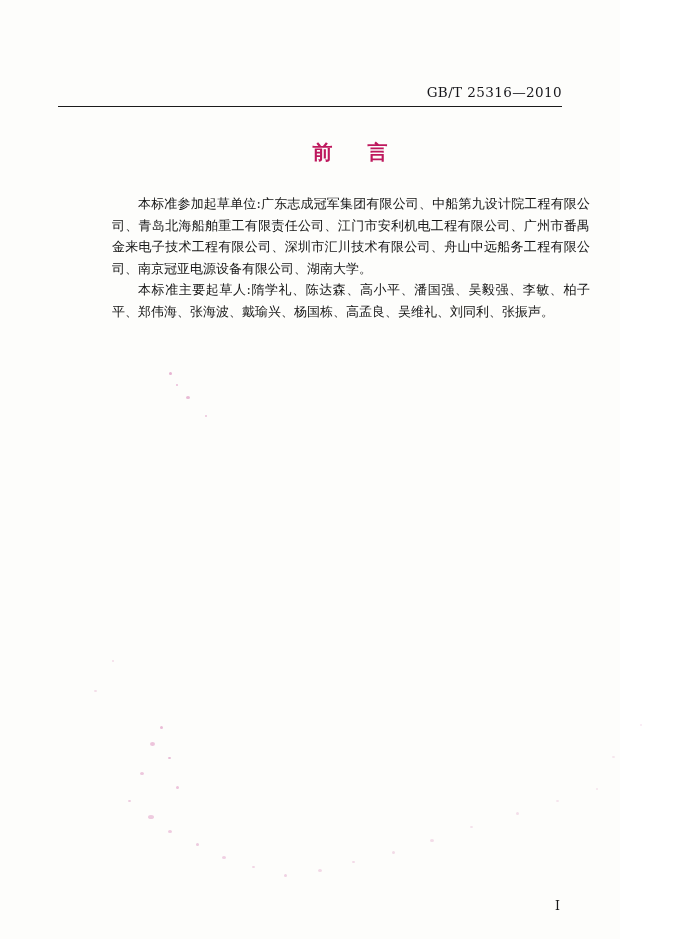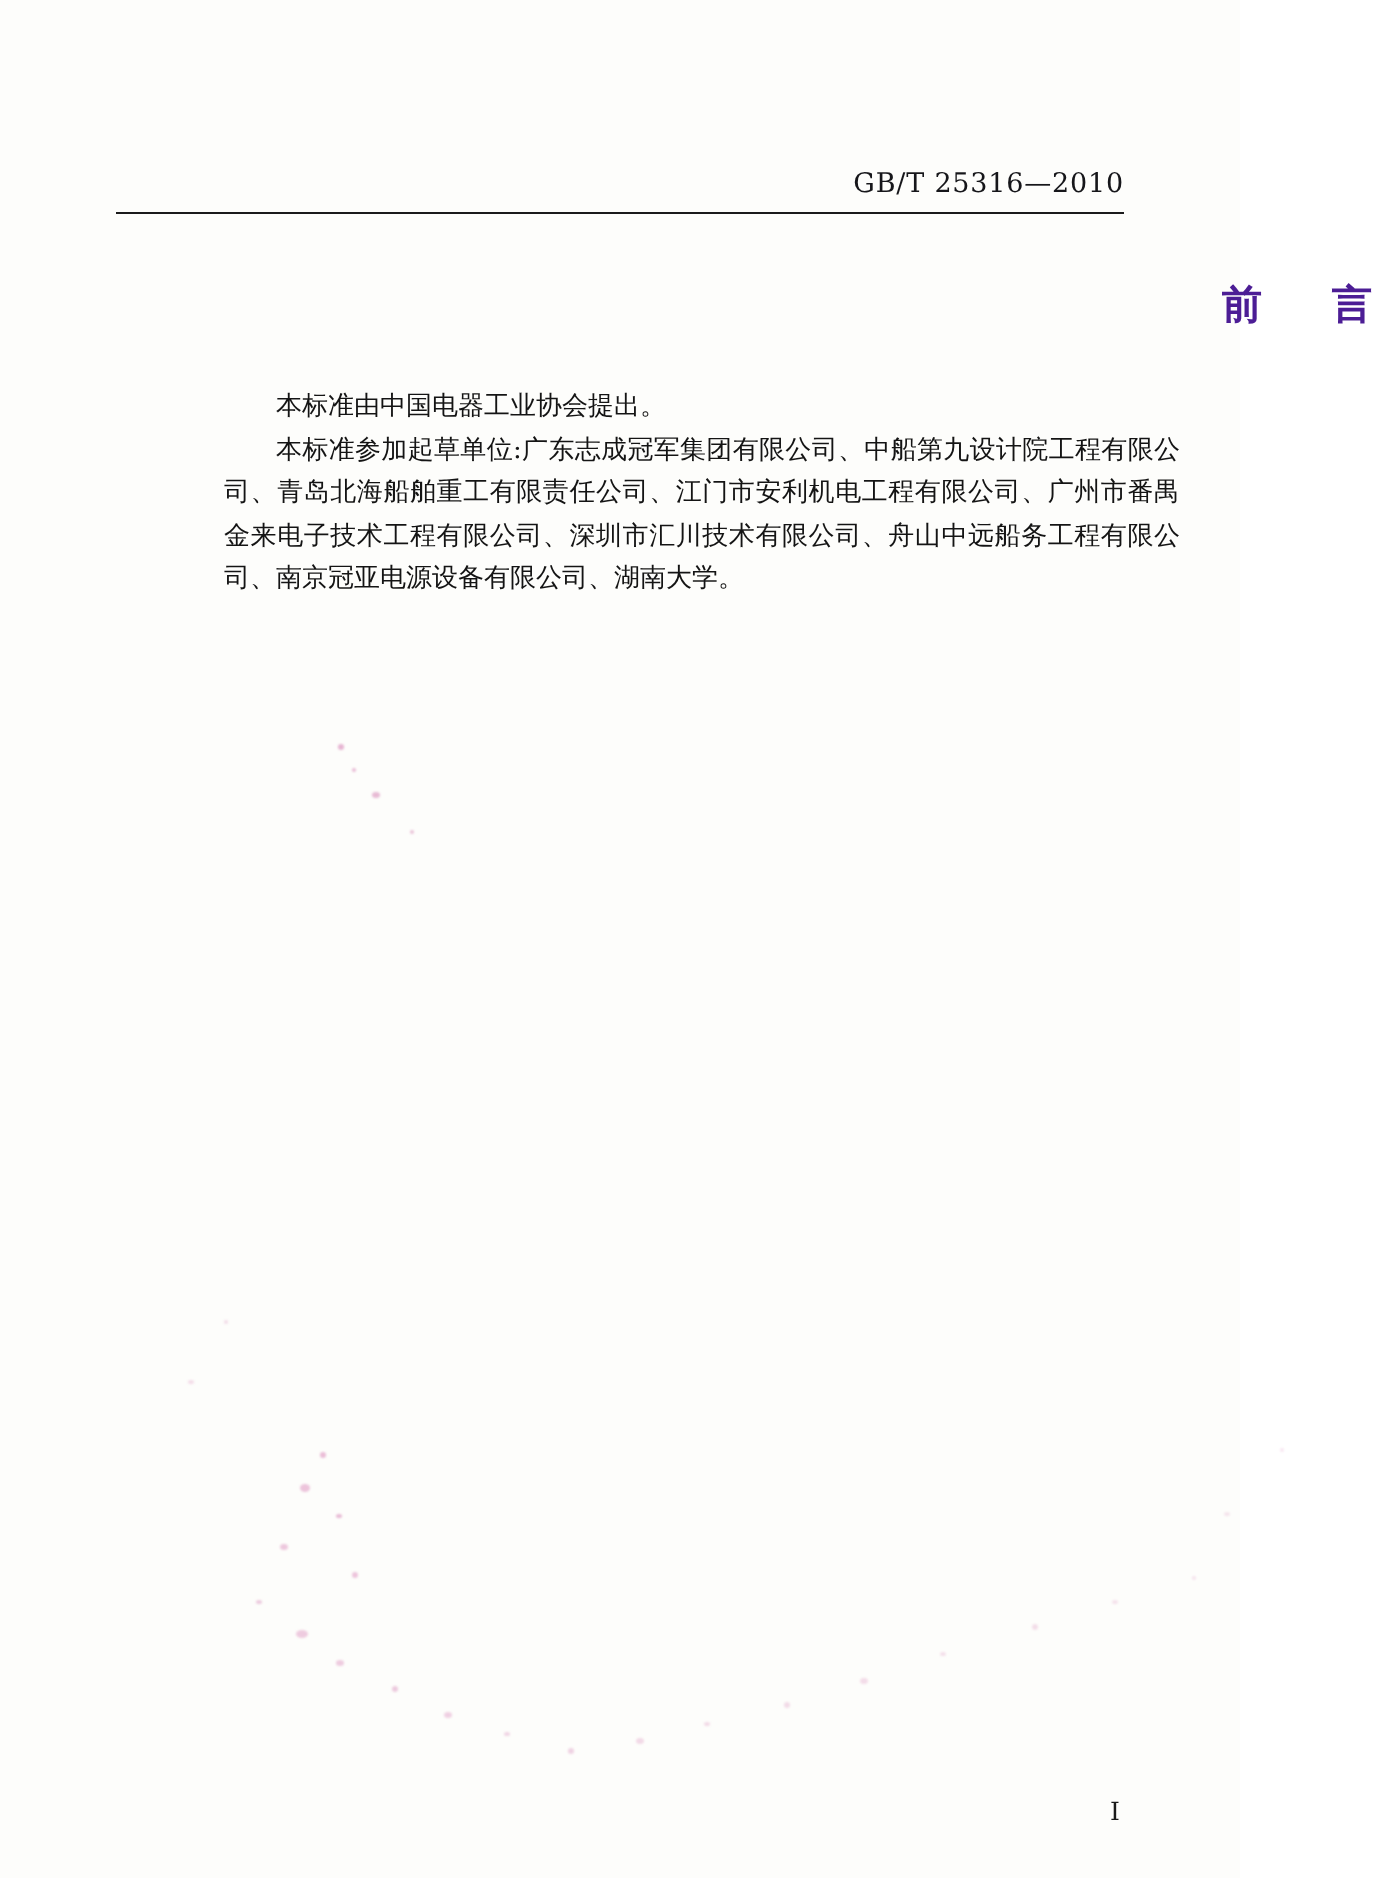--- a/index.html
+++ b/index.html
@@ -38,27 +38,27 @@
     left: 58px;
     right: 58px;
     height: 1px;
     background: #1b1b1b;
   }
   .doc-title {
     position: absolute;
     top: 139px;
     left: 0;
     width: 700px;
-    text-align: right;
+    text-align: center;
     font-family: "DejaVu Sans", "Liberation Sans", sans-serif;
     font-weight: bold;
     font-size: 20px;
     letter-spacing: 14px;
     text-indent: 14px;
-    color: #4c1d95;
+    color: #be185d;
   }
   .body-text {
     position: absolute;
     top: 193px;
     left: 112px;
     width: 478px;
     font-size: 13px;
     line-height: 21.6px;
     color: #141414;
     text-align: justify;
@@ -86,22 +86,22 @@
 <body>
 
 <div class="page">
 
   <div class="header-code">GB/T 25316—2010</div>
   <div class="header-rule"></div>
 
   <div class="doc-title">前  言</div>
 
   <div class="body-text">
-    <p>本标准由中国电器工业协会提出。</p>
     <p>本标准参加起草单位:广东志成冠军集团有限公司、中船第九设计院工程有限公司、青岛北海船舶重工有限责任公司、江门市安利机电工程有限公司、广州市番禺金来电子技术工程有限公司、深圳市汇川技术有限公司、舟山中远船务工程有限公司、南京冠亚电源设备有限公司、湖南大学。</p>
+    <p>本标准主要起草人:隋学礼、陈达森、高小平、潘国强、吴毅强、李敏、柏子平、郑伟海、张海波、戴瑜兴、杨国栋、高孟良、吴维礼、刘同利、张振声。</p>
   </div>
 
   <div class="page-number">I</div>
 
   <div class="stain" style="left:169px; top:372px; width:3px; height:3px; background:rgba(205,90,160,0.45);"></div>
   <div class="stain" style="left:176px; top:384px; width:2px; height:2px; background:rgba(205,90,160,0.4);"></div>
   <div class="stain" style="left:186px; top:396px; width:4px; height:3px; background:rgba(200,85,155,0.4);"></div>
   <div class="stain" style="left:205px; top:415px; width:2px; height:2px; background:rgba(200,85,155,0.35);"></div>
   <div class="stain" style="left:160px; top:726px; width:3px; height:3px; background:rgba(205,90,160,0.4);"></div>
   <div class="stain" style="left:150px; top:742px; width:5px; height:4px; background:rgba(205,90,160,0.35);"></div>

